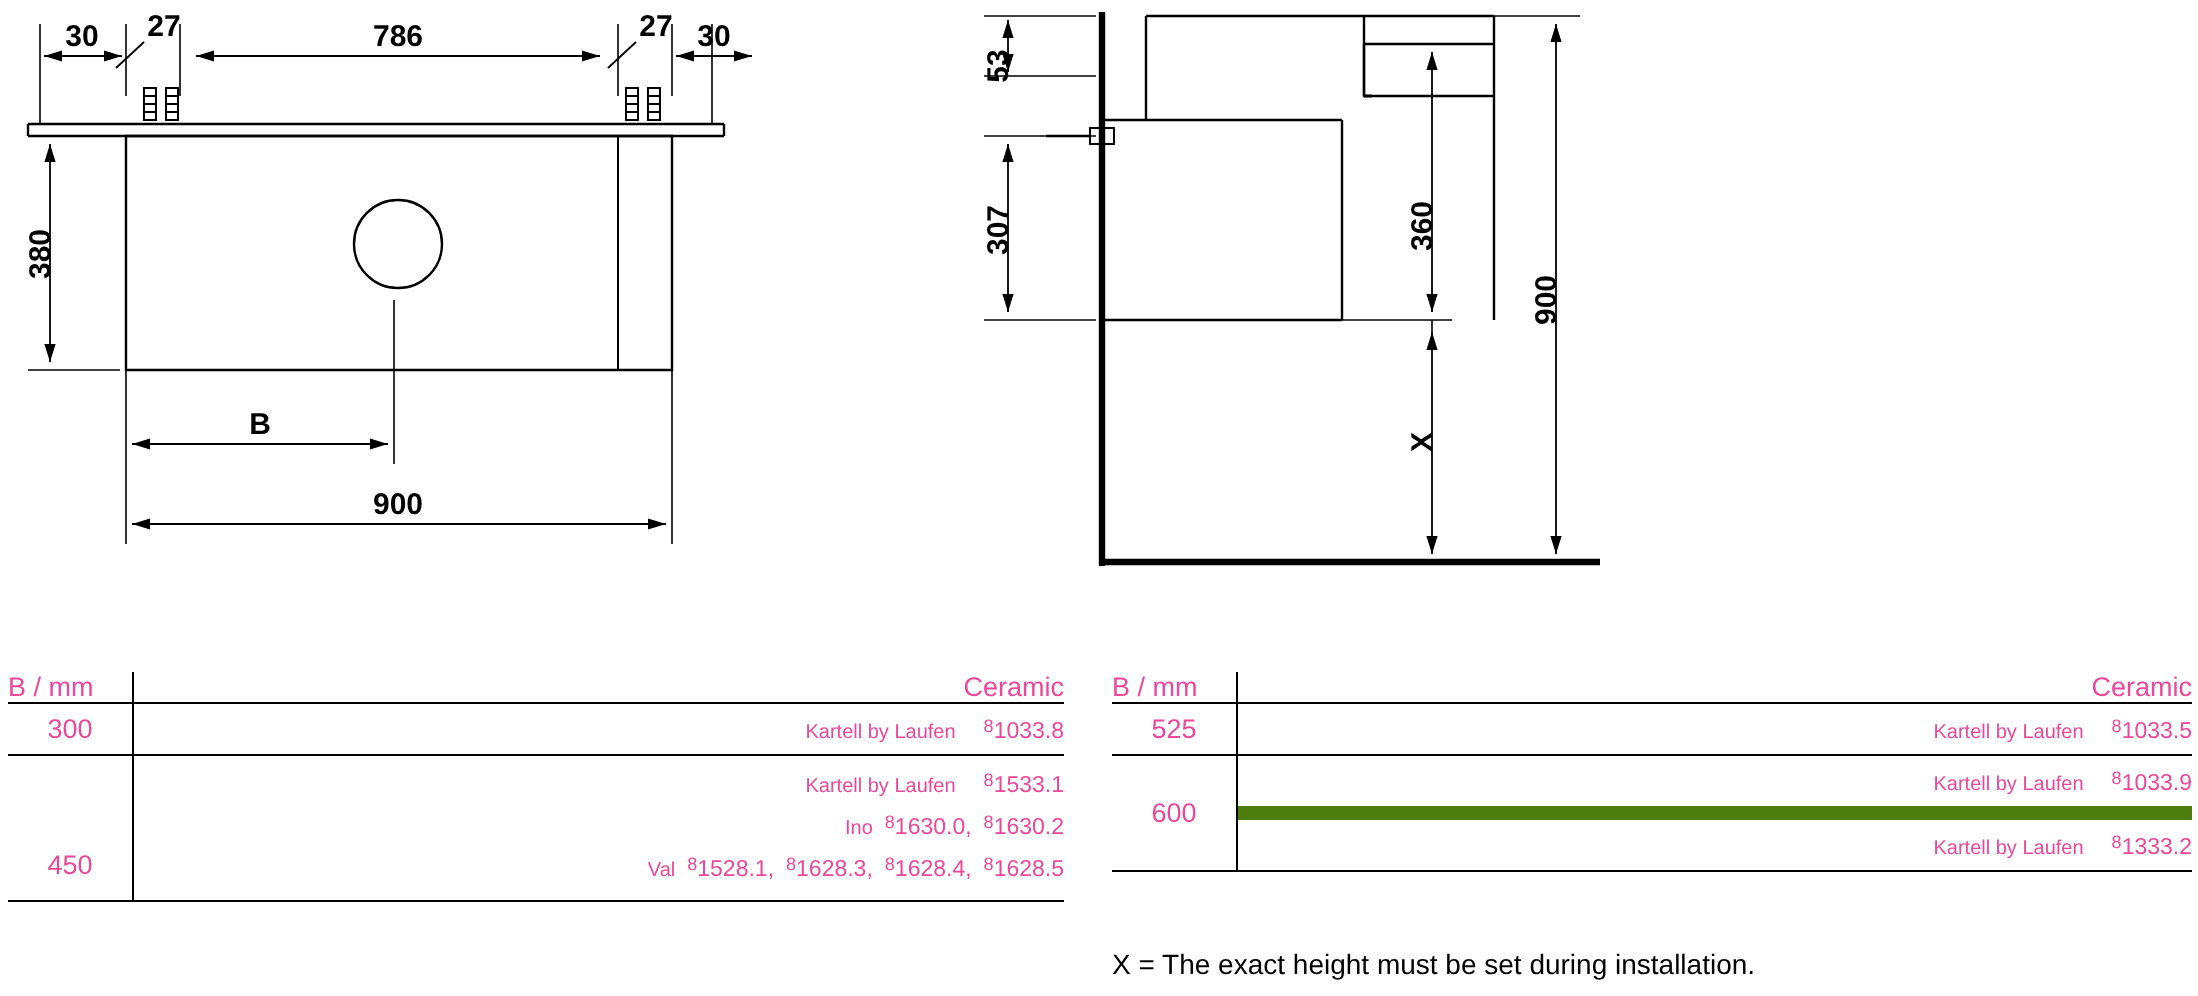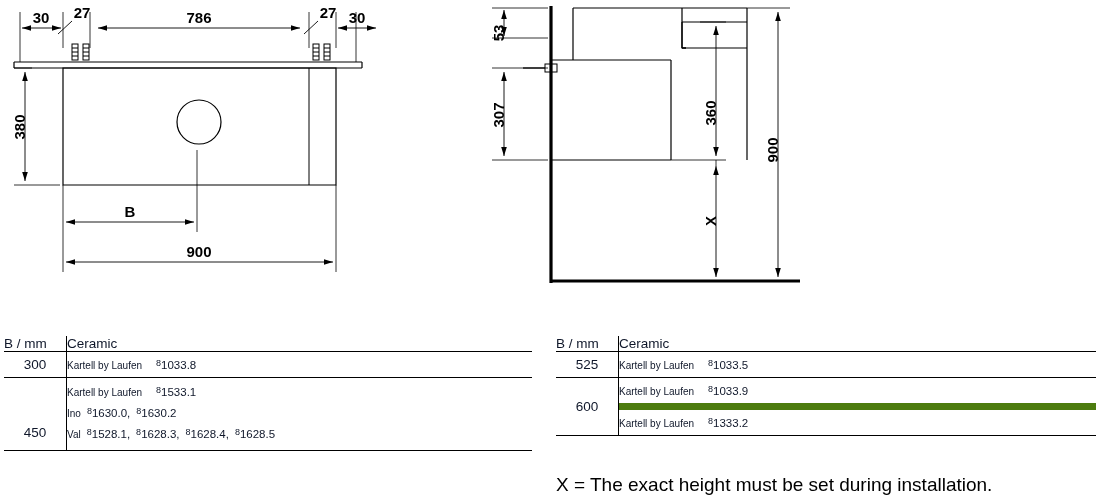--- a/index.html
+++ b/index.html
@@ -37,21 +37,21 @@
   .tables {
     position: absolute;
     left: 0;
     top: 336px;
     width: 1099px;
     height: 162px;
   }
   table.spec {
     border-collapse: collapse;
     font-size: 13.5px;
-    color: #0f172a;
+    color: #ec4899;
   }
   table.spec td {
     padding: 0;
     vertical-align: middle;
   }
   .tbl-left {
     position: absolute;
     left: 4px;
     top: 0;
     width: 528px;
@@ -74,20 +74,21 @@
   .col-b-hdr {
     width: 62px;
     text-align: left;
     padding-left: 4px;
   }
   .col-c {
     padding-left: 9px;
   }
   .vline {
     border-left: 1px solid #000000;
+    text-align: right;
   }
   .rowline {
     border-top: 1px solid #000000;
   }
   .botline {
     border-bottom: 1px solid #000000;
   }
   .cellpad {
     padding-top: 5px !important;
     padding-bottom: 5px !important;
@@ -100,21 +101,21 @@
     vertical-align: 0.35em;
     letter-spacing: 0;
   }
   .brand {
     font-size: 10px;
   }
   .note {
     position: absolute;
     left: 556px;
     top: 138px;
-    font-size: 19px;
+    font-size: 14px;
     color: #000000;
   }
   .nowrap { white-space: nowrap; }
 </style>
 </head>
 <body>
 
 <div class="stage">
 
   <svg class="drawing" viewBox="0 0 1099 498">

